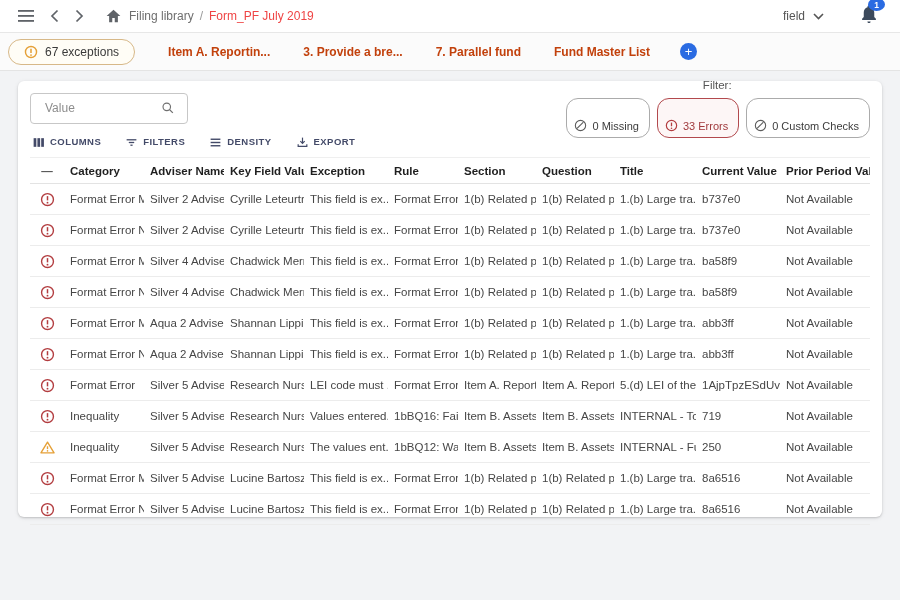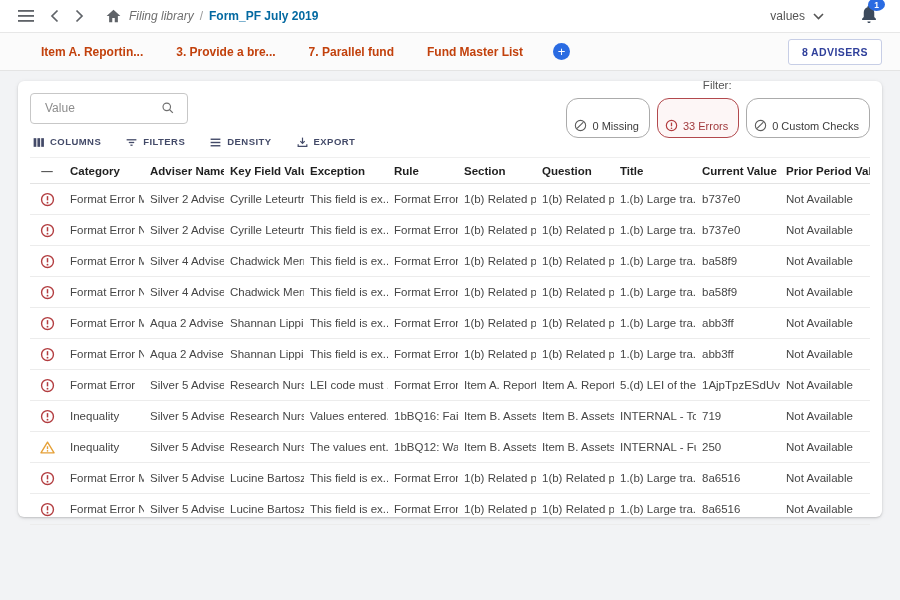--- a/index.html
+++ b/index.html
@@ -9,23 +9,23 @@
     background:#f2f3f5;
     -webkit-font-smoothing:antialiased;
   }
   
   .topbar{
     height:32px;background:#fff;border-bottom:1px solid #e7e7e7;
     display:flex;align-items:center;padding:0 16px;gap:12px;
   }
   .icon-btn{display:flex;align-items:center;justify-content:center;cursor:pointer;background:none;border:none;padding:2px;}
   .breadcrumb{display:flex;align-items:center;gap:6px;font-size:12px;margin-left:6px;}
-  .crumb-root{color:#6e6e6e;cursor:pointer;font-style:italic;}
+  .crumb-root{color:#6e6e6e;cursor:pointer;}
   .crumb-sep{color:#9a9a9a;}
-  .crumb-current{color:#0369a1;font-weight:700;}
+  .crumb-current{color:#ef4444;font-weight:400;}
   .topbar-right{margin-left:auto;display:flex;align-items:center;gap:10px;}
   .focus-wrap{display:flex;align-items:center;gap:8px;cursor:pointer;margin-right:26px;}
   .focus-label{font-size:12px;color:#555;}
   .bell-wrap{position:relative;cursor:pointer;margin-right:6px;}
   .badge{
     position:absolute;top:-6px;right:-7px;min-width:13px;height:13px;border-radius:50%;
     background:var(--accent-blue,#2a6be2);color:#fff;font-size:8.5px;font-weight:700;
     display:flex;align-items:center;justify-content:center;padding:0 2px;
   }
   
@@ -124,43 +124,50 @@
       <svg width="15" height="14" viewBox="0 0 24 22">
           <path d="M12 1 L1 11 H5 V21 H10 V14 H14 V21 H19 V11 H23 Z" fill="#5f6368"></path>
         </svg>
     </span>
     <span class="crumb-root">Filing library</span>
     <span class="crumb-sep">/</span>
     <span class="crumb-current">Form_PF July 2019</span>
   </div>
   <div class="topbar-right">
     <div class="focus-wrap">
-      <span class="focus-label">values</span>
+      <span class="focus-label">field</span>
       <svg width="11" height="7" viewBox="0 0 11 7">
           <polyline points="1,1 5.5,5.5 10,1" fill="none" stroke="#555" stroke-width="1.6"></polyline>
         </svg>
     </div>
     <div class="bell-wrap">
       <svg width="18" height="20" viewBox="0 0 24 26">
           <path fill="#3c4a5c" d="M12 25c1.2 0 2.1-.9 2.1-2.1h-4.2C9.9 24.1 10.8 25 12 25zm7-8v-6c0-3.4-1.8-6.2-5-7v-.7C14 2 13.1 1.2 12 1.2S10 2 10 3.3V4c-3.2.8-5 3.6-5 7v6l-2.2 2.2V21h18.4v-1.8L19 17z"></path>
         </svg>
       <span class="badge">1</span>
     </div>
   </div>
 </div>
 
 <div class="tabbar">
+  <div class="exceptions-pill">
+    <svg width="14" height="14" viewBox="0 0 24 24">
+        <circle cx="12" cy="12" r="9.5" fill="none" stroke="#e5a037" stroke-width="2.4"></circle>
+        <line x1="12" y1="6.5" x2="12" y2="13.5" stroke="#e5a037" stroke-width="2.6"></line>
+        <circle cx="12" cy="17.2" r="1.5" fill="#e5a037"></circle>
+      </svg>
+    <span>67 exceptions</span>
+  </div>
   <div class="tabs-list" id="tabs-list">
       <div class="tab">Item A. Reportin...</div>
       <div class="tab">3. Provide a bre...</div>
       <div class="tab">7. Parallel fund</div>
       <div class="tab">Fund Master List</div>
     </div>
   <button class="add-tab-btn">+</button>
-  <button class="advisers-btn">8 ADVISERS</button>
 </div>
 
 <div class="main">
   <div class="card">
 
     <div class="card-top">
       <div class="search-box">
         <input type="text" placeholder="Value" style="">
         <svg width="16" height="16" viewBox="0 0 24 24">
             <circle cx="10" cy="10" r="6.5" fill="none" stroke="#6f6f6f" stroke-width="2"></circle>

